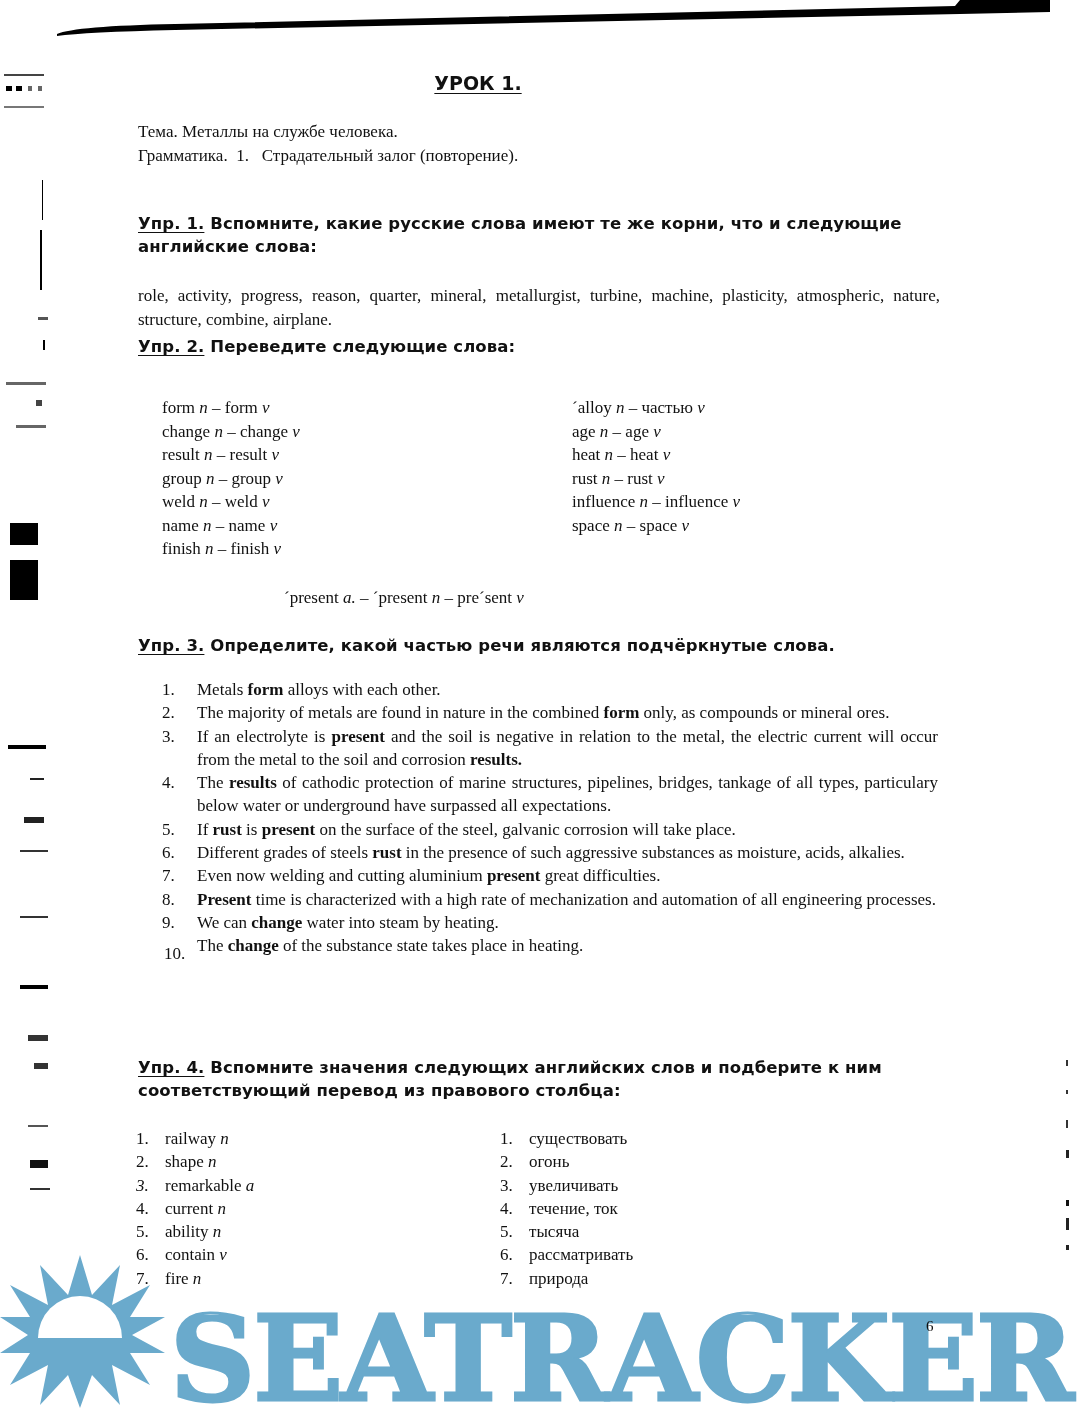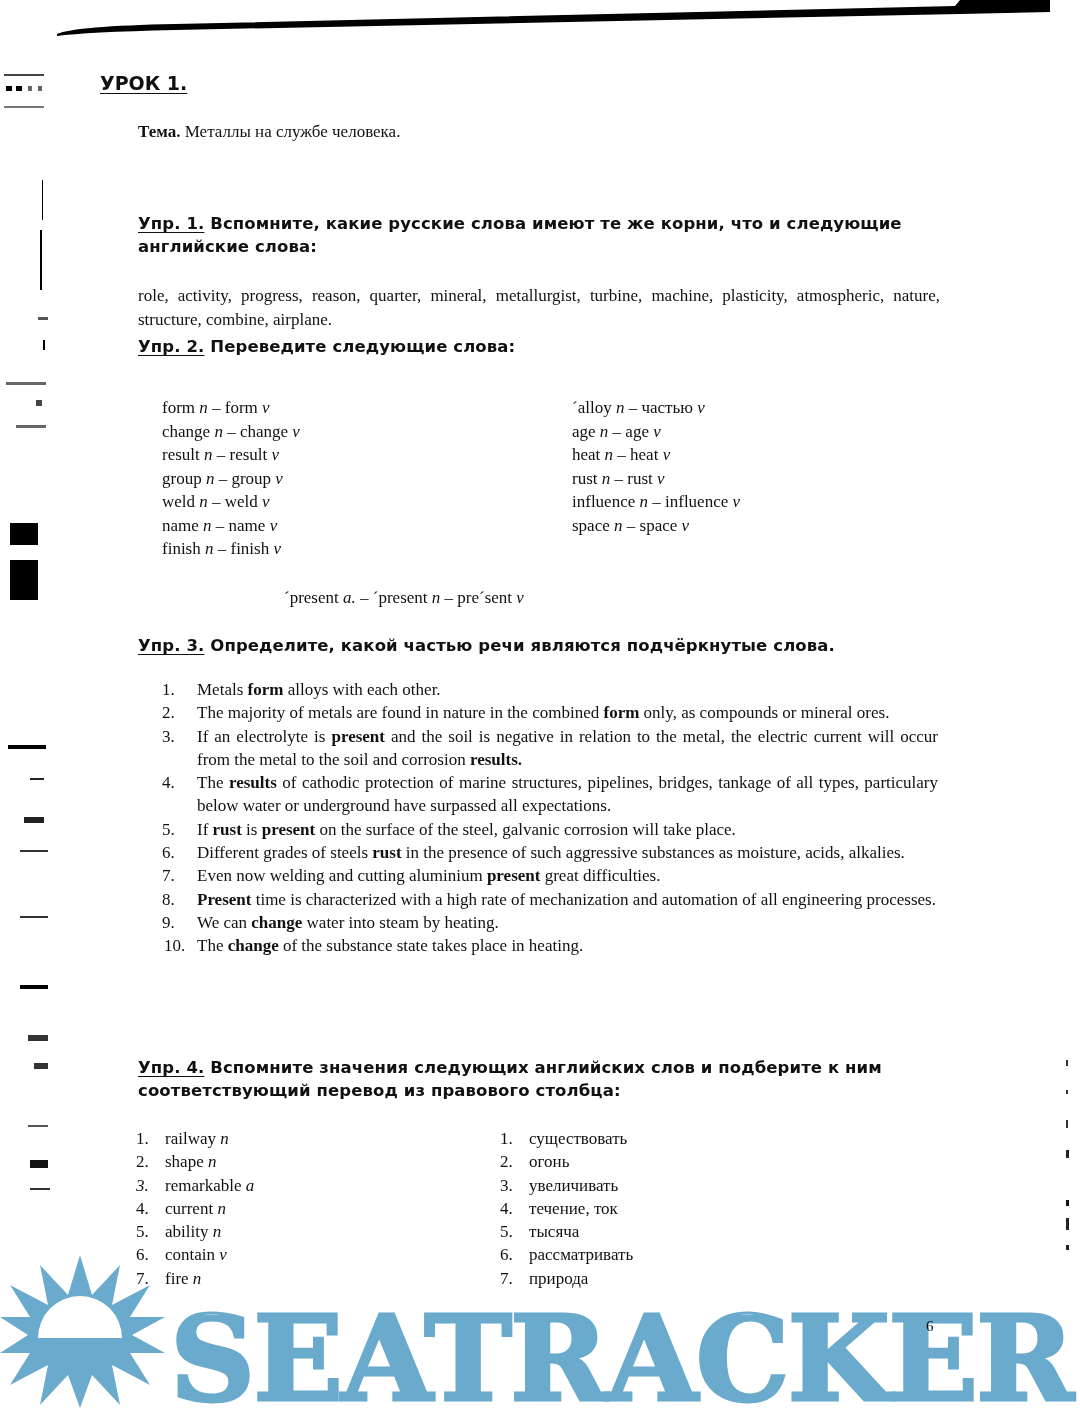--- a/index.html
+++ b/index.html
@@ -7,43 +7,43 @@
     width: 1080px; height: 1408px; position: relative; overflow: hidden;
     background: #ffffff; color: #111;
     font-family: "Liberation Serif", "DejaVu Serif", serif;
   }
   .scan-line {
     position: absolute; left: 55px; top: 0; width: 1000px; height: 40px;
   }
   .margin-noise { position: absolute; left: 0; top: 60px; width: 60px; height: 1330px; }
   .right-noise { position: absolute; left: 1060px; top: 1050px; width: 20px; height: 230px; }
   .lesson-title {
-    position: absolute; left: 0; width: 856px; top: 72px; text-align: left;
+    position: absolute; left: 0; width: 856px; top: 72px; text-align: center;
     font-family: "DejaVu Sans", sans-serif; font-weight: bold; font-size: 19px;
     text-decoration: underline; text-underline-offset: 3px; padding-left: 0;
   }
   .lesson-title span { margin-left: 100px; }
   .meta { position: absolute; left: 138px; top: 120px; font-size: 17px; line-height: 23.5px; }
-  .meta b { font-weight: bold; }
+  .meta b { font-weight: normal; }
   .meta .row { white-space: nowrap; }
   .meta .indent { padding-left: 134px; }
   .ex-head {
     position: absolute; left: 138px; width: 802px;
     font-family: "DejaVu Sans", sans-serif; font-weight: bold; font-size: 16.5px; line-height: 23px;
     letter-spacing: 0.1px;
   }
   .ex-head .num { text-decoration: underline; text-underline-offset: 3px; }
   .para { position: absolute; left: 138px; width: 802px; font-size: 17px; line-height: 23.5px; text-align: justify; }
   .col { position: absolute; font-size: 17px; line-height: 23.5px; margin-left: 24px; }
   .col div { white-space: nowrap; }
   i { font-style: italic; }
   ol.sent { position: absolute; left: 138px; top: 678px; width: 800px; margin: 0; padding: 0; list-style: none; font-size: 17px; line-height: 23.3px; }
   ol.sent li { position: relative; padding-left: 59px; text-align: justify; }
   ol.sent li .n { position: absolute; left: 24px; width: 30px; }
-  ol.sent li.ten .n { left: 26px; }
+  ol.sent li.ten .n { left: 26px; margin-top: 8px; }
   .match { position: absolute; font-size: 17px; line-height: 23.3px; }
   .match div { white-space: nowrap; position: relative; padding-left: 29px; }
   .match div .n { position: absolute; left: 0; }
   .watermark { position: absolute; left: 0; top: 1255px; width: 1080px; height: 153px; }
   .page-num { position: absolute; left: 926px; top: 1318px; font-size: 15px; }
 </style>
 </head>
 <body>
 
 <svg class="scan-line" viewBox="0 0 1000 40" preserveAspectRatio="none">
@@ -86,20 +86,25 @@
     <rect x="6" y="168" width="3" height="12" fill="#222"></rect>
   <rect x="6" y="195" width="3" height="5" fill="#222"></rect>
 </svg>
 
 <div class="lesson-title"><span>УРОК 1.</span></div>
 
 <div class="meta">
   <div class="row">
     <b>Тема.</b>
     <span>Металлы на службе человека.</span>
+  </div>
+  <div class="row">
+    <b>Грамматика.</b>&nbsp;
+    <span>1.</span>&nbsp;&nbsp;
+    <span>Страдательный залог (повторение).</span>
   </div>
 </div>
 
 <div class="ex-head" style="top:212px">
   <span class="num">Упр. 1.</span>
   <span>Вспомните, какие русские слова имеют те же корни, что и следующие английские слова:</span>
 </div>
 <div class="para" style="top:284px">role, activity, progress, reason, quarter, mineral, metallurgist, turbine, machine, plasticity, atmospheric, nature, structure, combine, airplane.</div>
 
 <div class="ex-head" style="top:335px">

